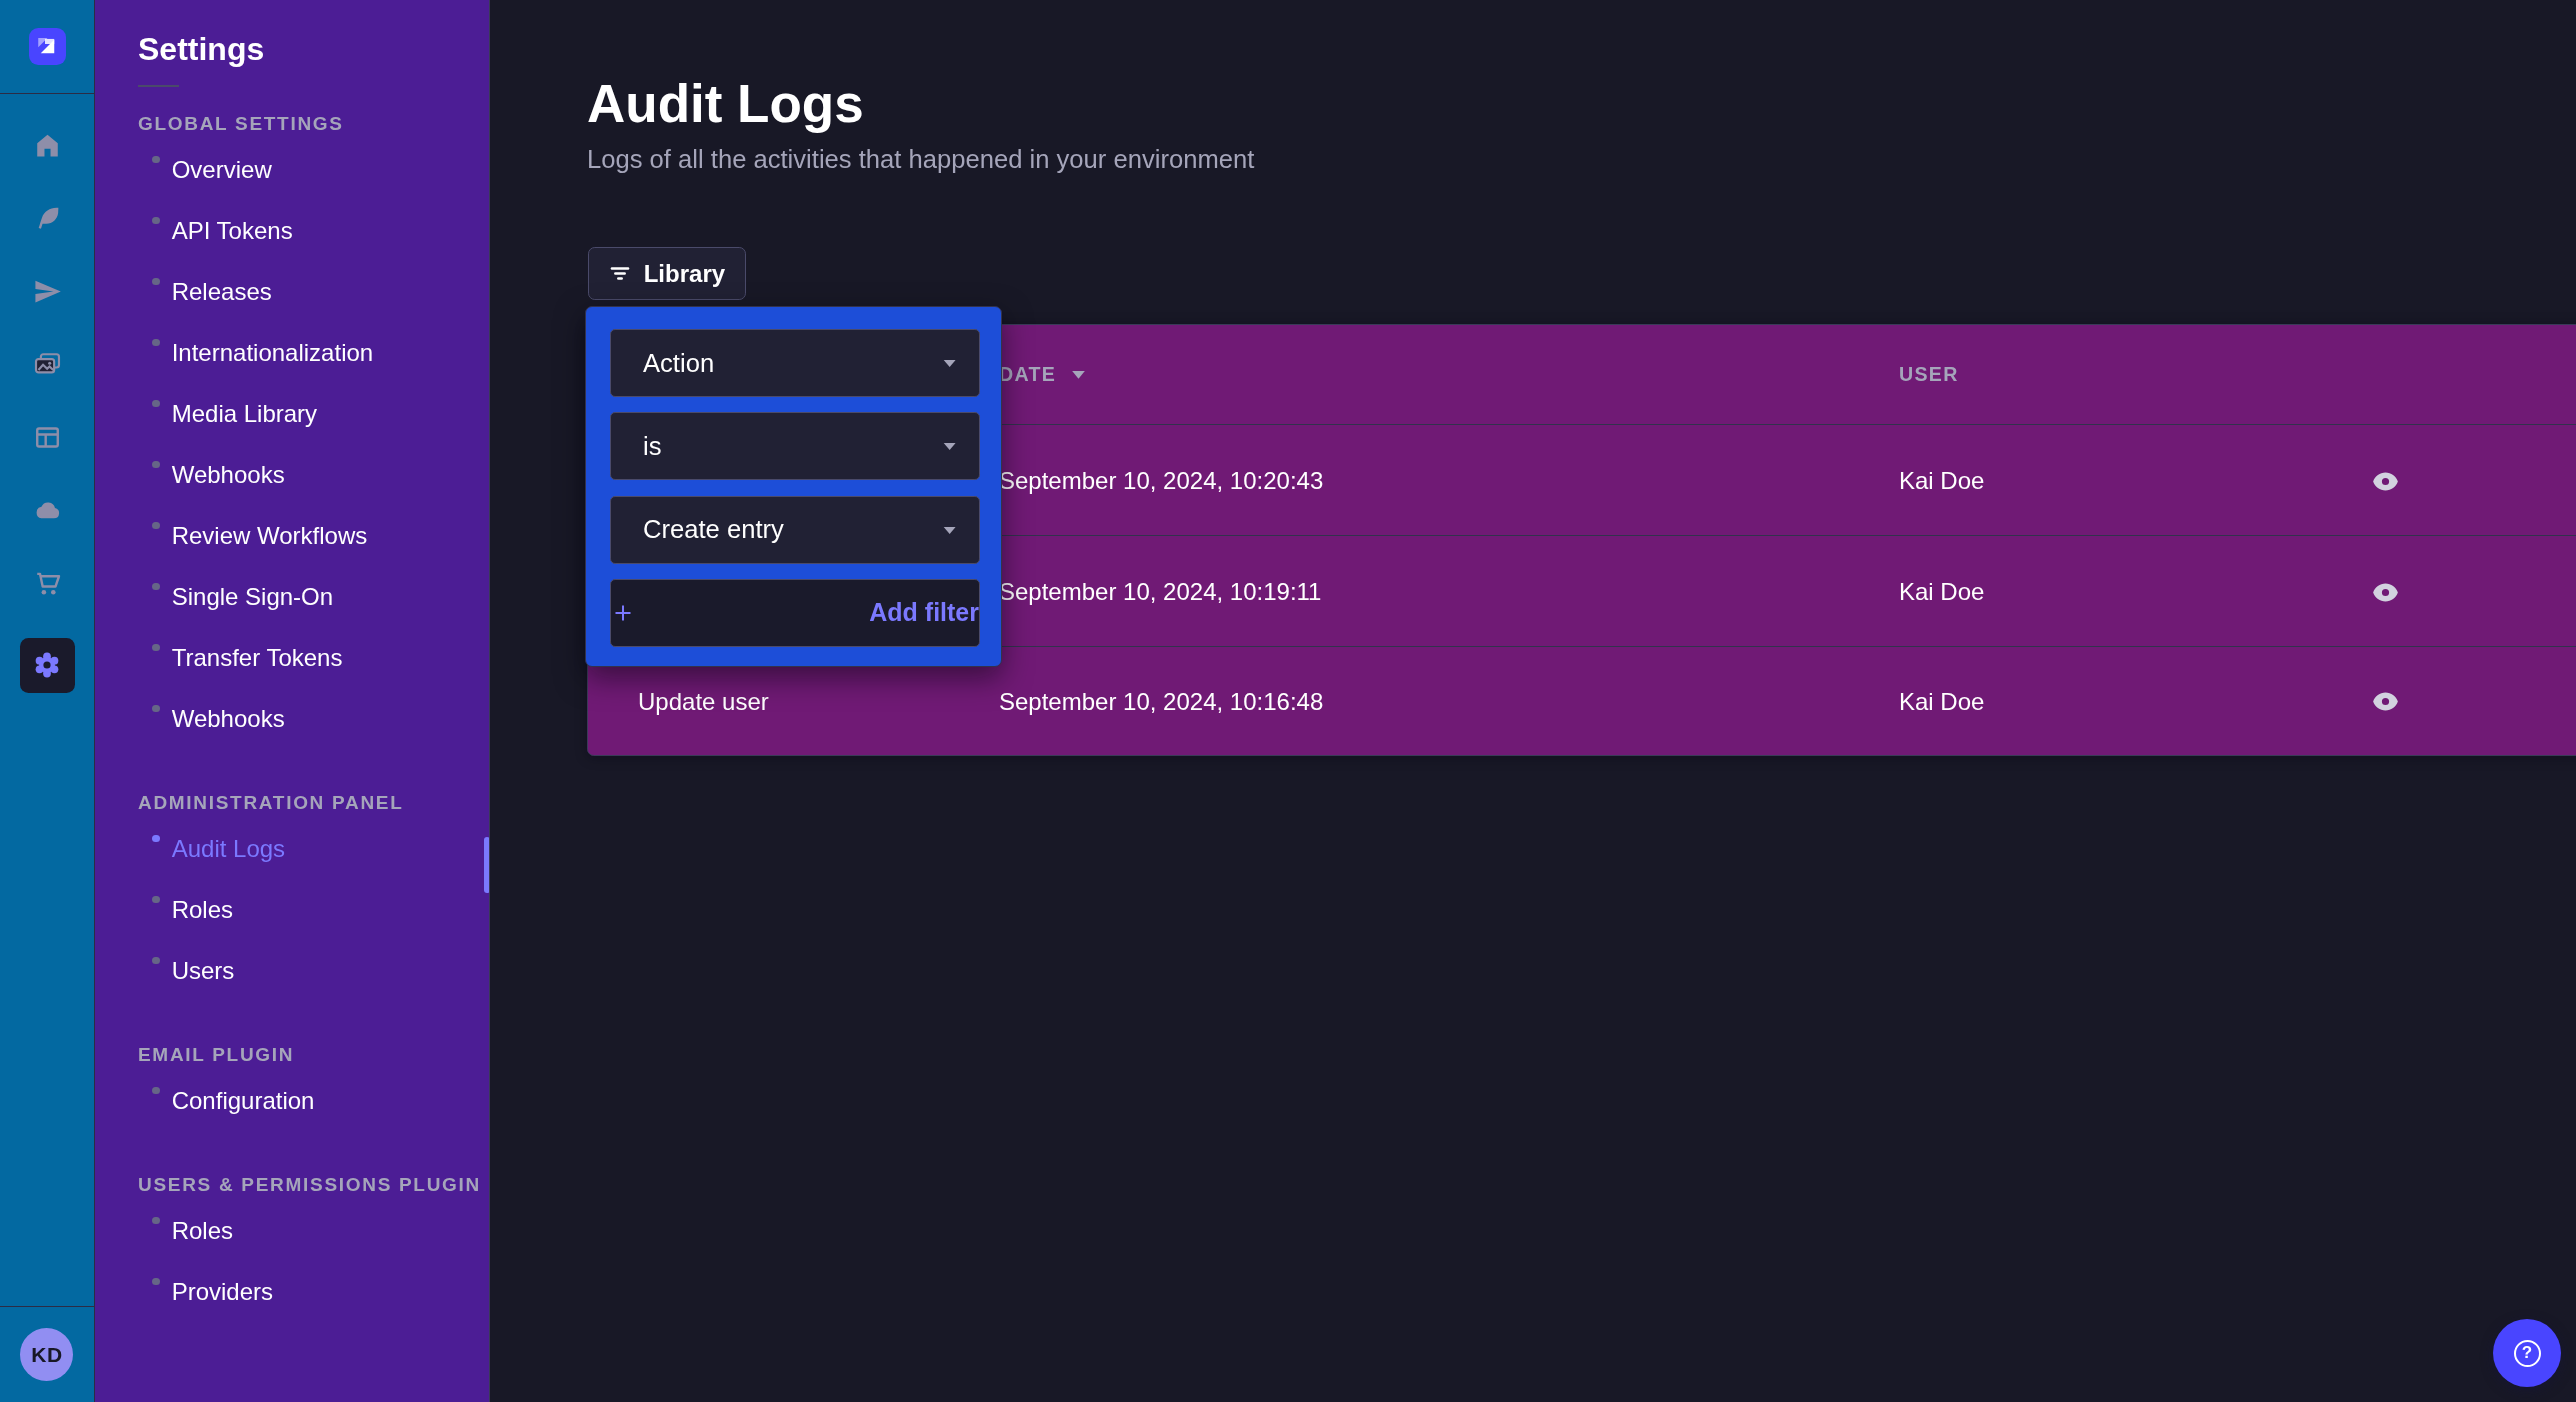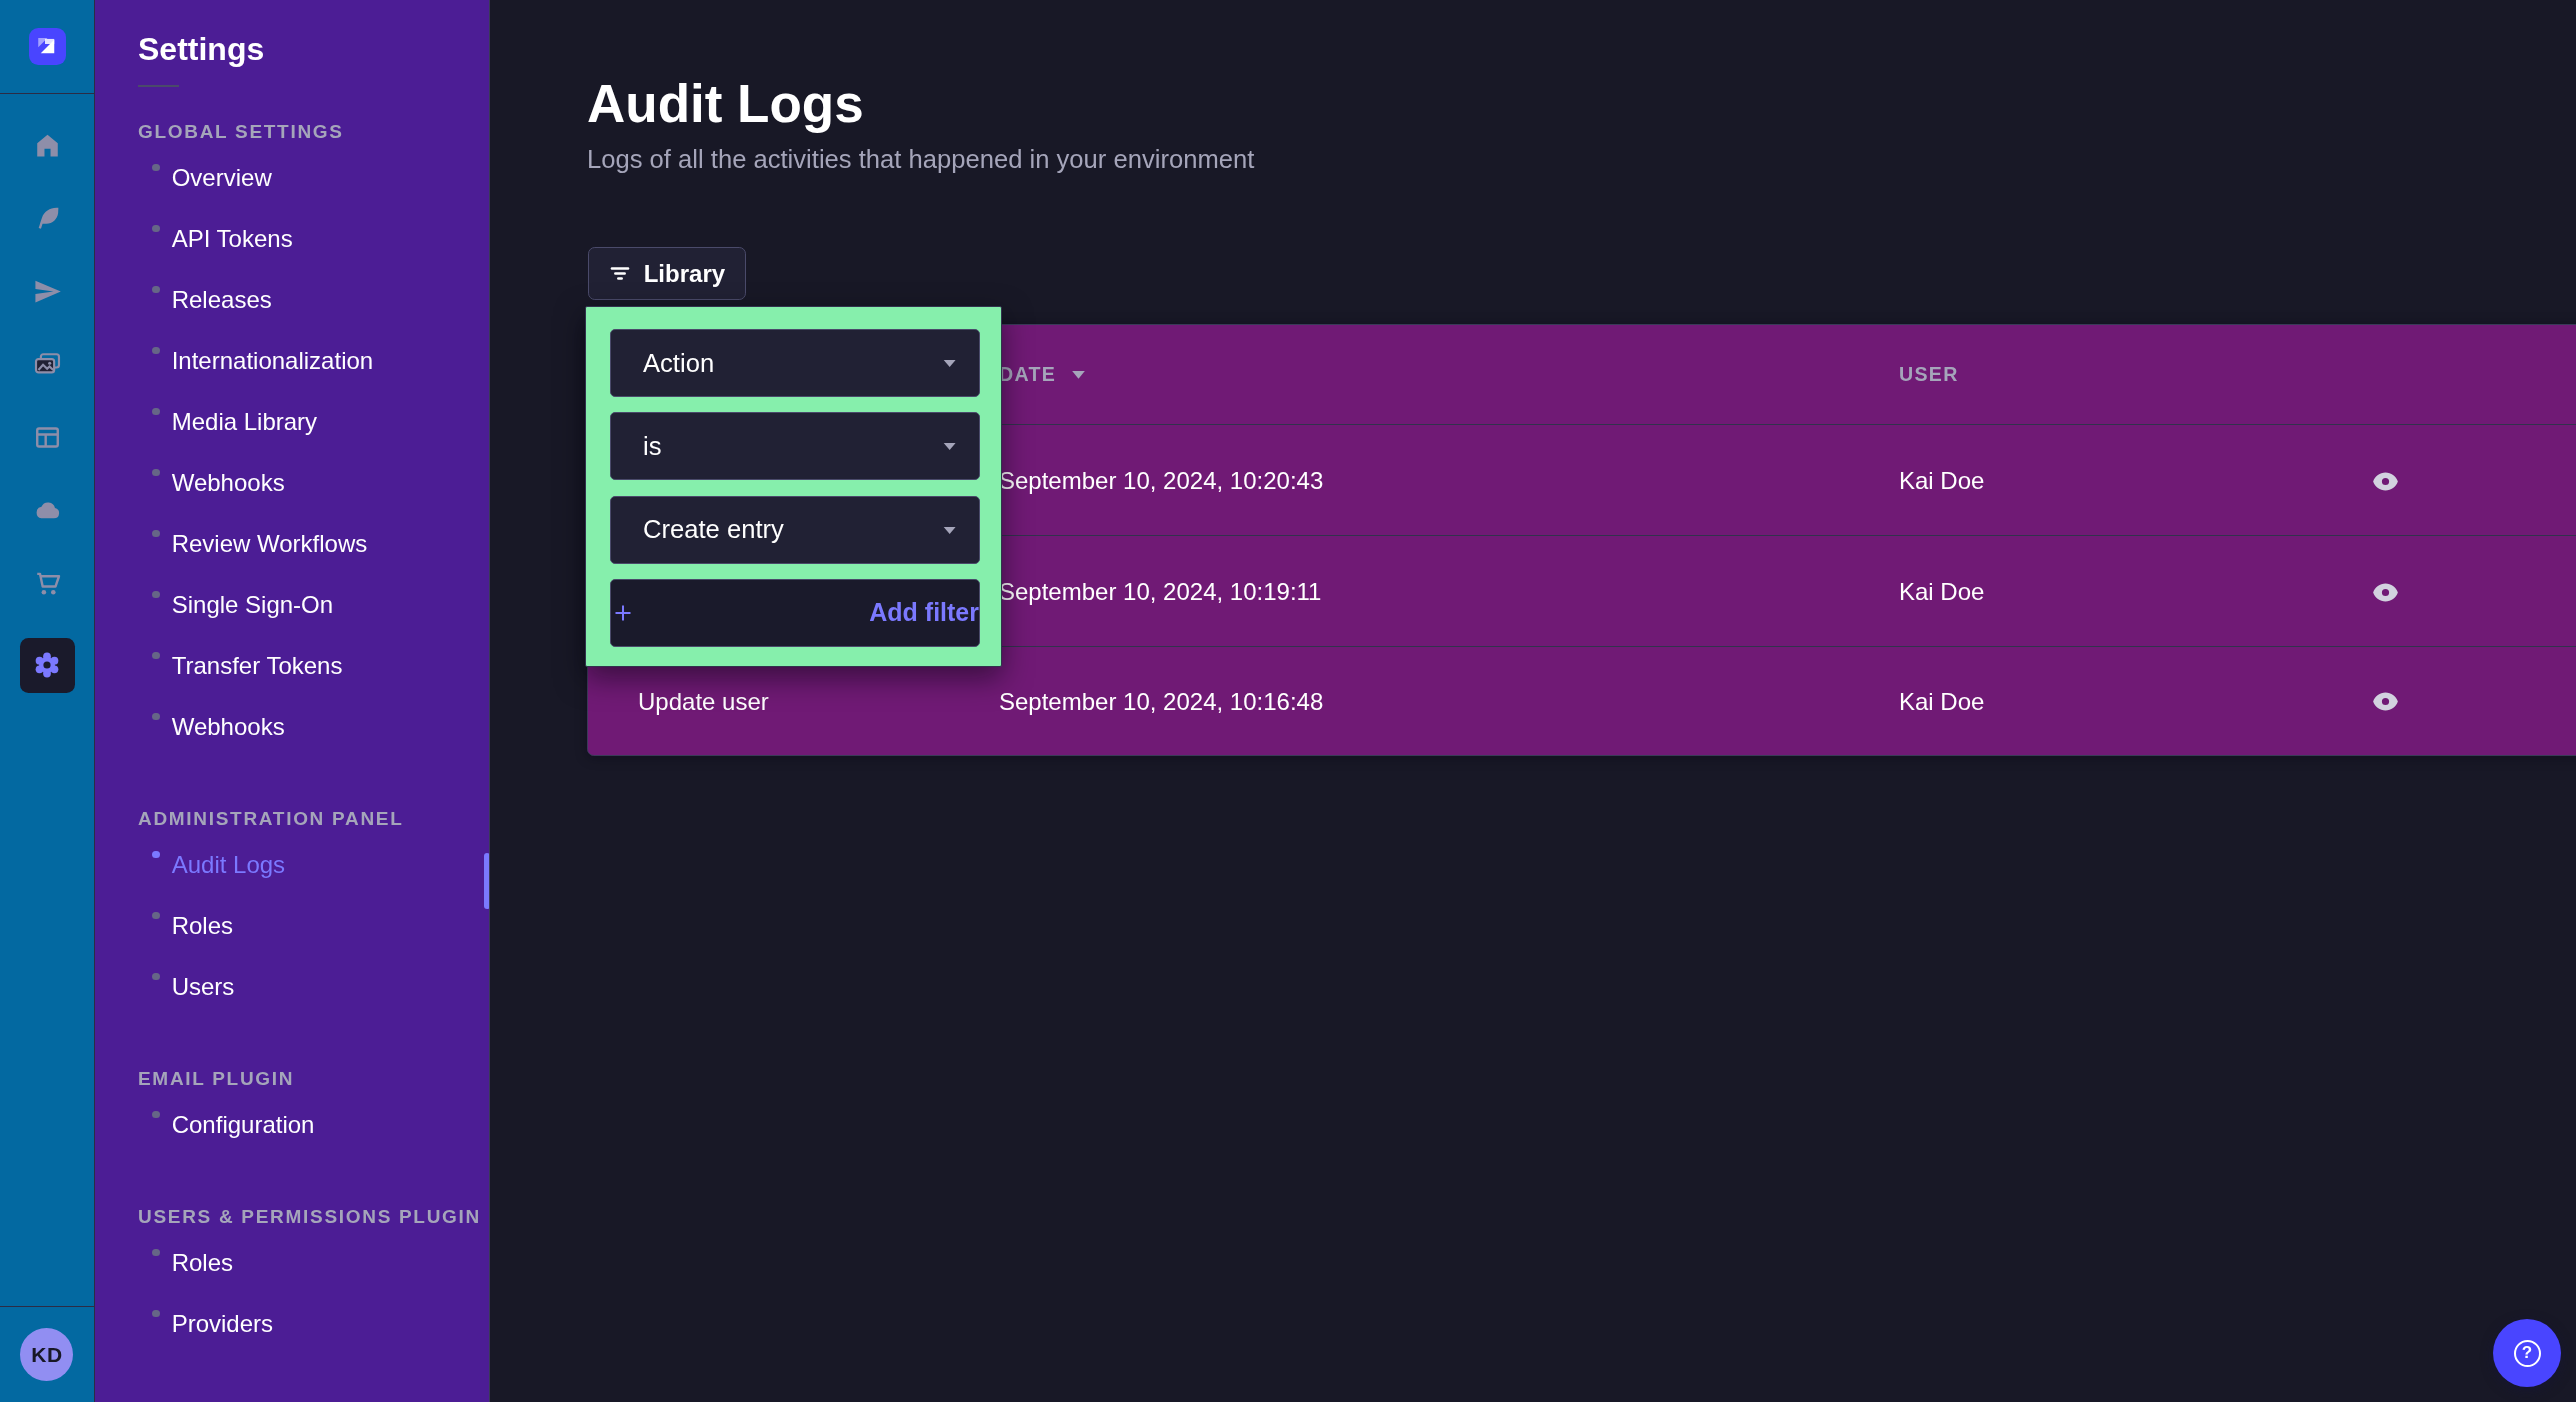--- a/index.html
+++ b/index.html
@@ -24,21 +24,21 @@
   .rail-bottom-divider { position:absolute; left:0; top:1306px; width:95px; height:0.9px; background:#2c2c45; }
   .avatar { position:absolute; left:20.4px; top:1328px; width:53px; height:53px; border-radius:50%;
           background:#918ef2; color:#181826; font-size:21px; font-weight:700;
           display:flex; align-items:center; justify-content:center; letter-spacing:0.4px; cursor:pointer; }
 
   
   .sidebar { position:absolute; left:95px; top:0; width:395px; height:100%;
           background:#4c1d95; border-right:0.9px solid #3a3a58; overflow:hidden; }
   .sb-title { margin:31px 0 0 43px; font-size:32px; font-weight:700; color:#ffffff; }
   .sb-underline { margin:17px 0 0 43px; width:41px; height:1.7px; background:#4a4a6a; }
-  .sb-section { margin-top:34px; }
+  .sb-section { margin-top:26px; }
   .sb-section-label { margin-left:43px; font-size:19px; font-weight:700;
           letter-spacing:1.7px; color:#a5a5ba; }
   .sb-items { margin-top:21px; }
   .sb-item { position:relative; height:61px; display:flex; align-items:flex-start;
           padding-left:57px; font-size:24px; color:#ffffff; cursor:pointer; }
   .sb-dot { width:7.7px; height:7.7px; border-radius:50%; background:#666687; margin-right:12px; flex:none; }
   .sb-item.active { color:#7b79ff; }
   .sb-item.active .sb-dot { background:#7b79ff; }
   .active-bar { position:absolute; right:-0.9px; top:2.6px; width:6px; height:56px;
           background:#7b79ff; border-radius:3.4px; }
@@ -60,21 +60,21 @@
           font-size:19.6px; font-weight:700; letter-spacing:1.3px; color:#a5a5ba; }
   .th-date { left:411px; cursor:pointer; }
   .th-user { left:1311px; }
   .sep { position:absolute; left:0.9px; right:42px; height:0.9px; background:#32324d; }
   .cell { position:absolute; font-size:24px; color:#ffffff; white-space:nowrap; }
   .eye-btn { position:absolute; left:1777px; width:41px; height:34px; border:none; background:transparent;
           display:flex; align-items:center; justify-content:center; cursor:pointer; }
 
   
   .popover { position:absolute; left:585px; top:306px; width:417px; height:361px;
-          background:#86efac; border:0.9px solid #32324d; border-radius:2px;
+          background:#1d4ed8; border:0.9px solid #32324d; border-radius:7px;
           box-shadow:0 10.2px 29px rgba(3,3,12,.5); padding:22px 24px; z-index:5; }
   .pop-select { width:370px; height:68px; margin-bottom:15.3px; border:0.9px solid #4a4a6a;
           border-radius:5.1px; background:#212134; display:flex; align-items:center;
           justify-content:space-between; padding:0 22px 0 32px; font-size:25.6px; color:#ffffff; cursor:pointer; }
   .add-filter-btn { width:370px; height:68px; border:0.9px solid #4a4a6a; border-radius:5.1px;
           background:#1a1a2b; display:flex; align-items:center; justify-content:space-between; gap:13.6px;
           font-size:25px; font-weight:700; color:#7b79ff; cursor:pointer; }
 
   
   .help-btn { position:absolute; left:2493px; top:1319px; width:68px; height:68px; border-radius:50%;

